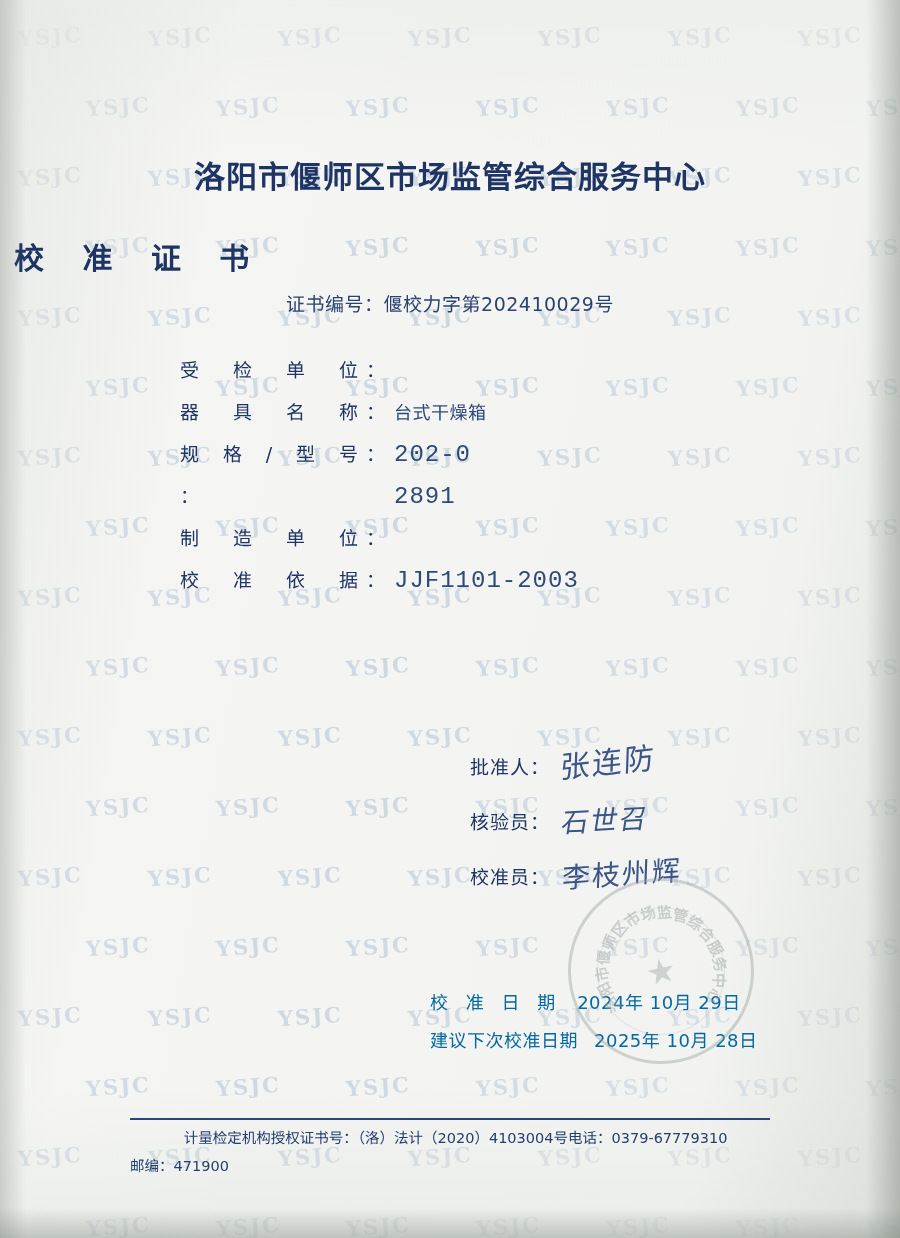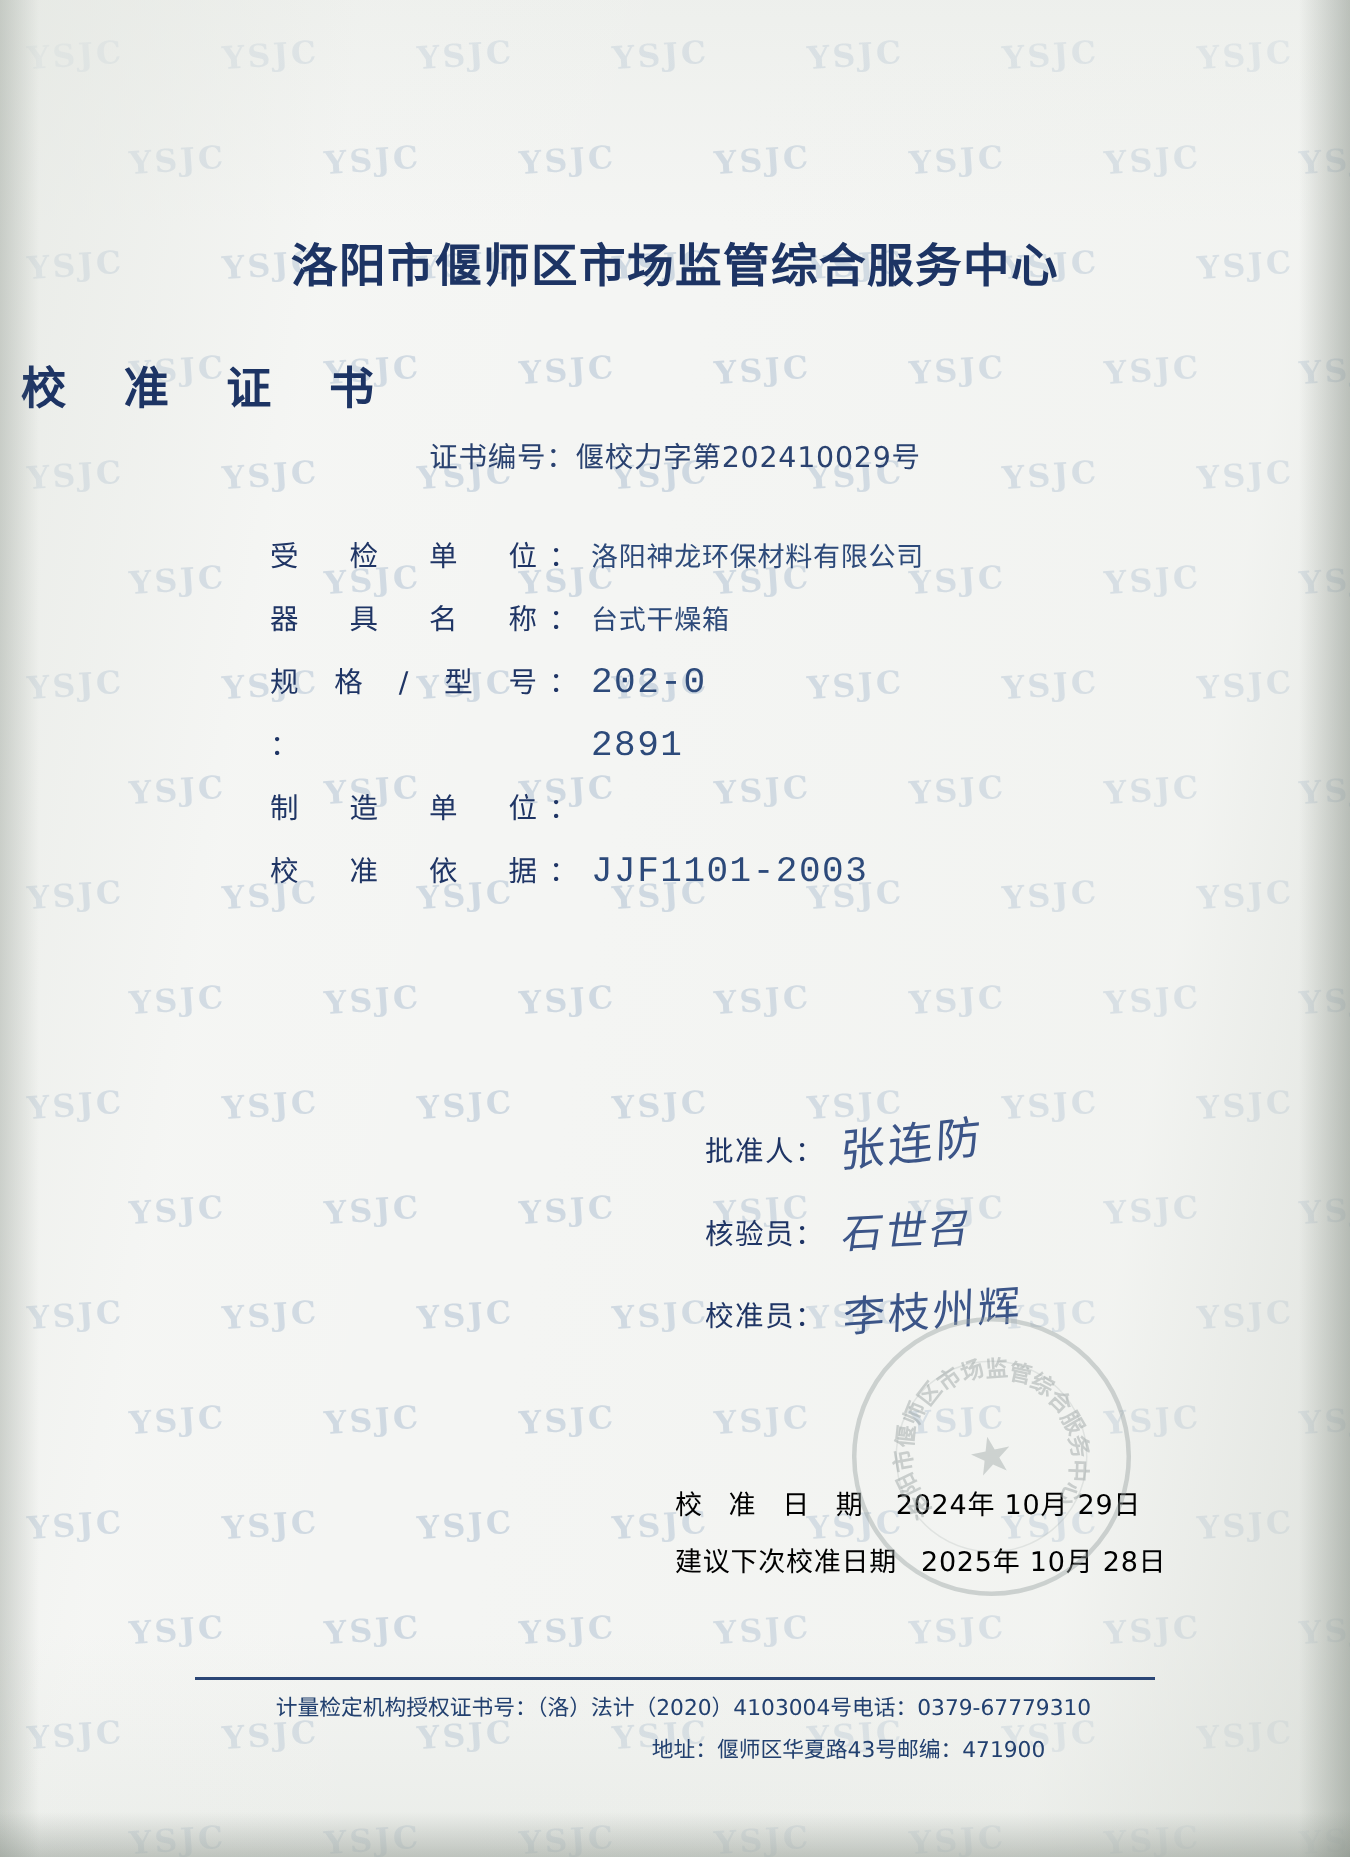--- a/index.html
+++ b/index.html
@@ -201,22 +201,21 @@
     position: absolute;
     top: 988px;
     left: 430px;
     width: 440px;
   }
   .date-row {
     display: flex;
     align-items: baseline;
     height: 38px;
     font-size: 18px;
-    color: #000000;
-    margin-left: 20px;
+    color: #0369a1;
   }
   .date-label {
     letter-spacing: 6px;
   }
   .date-label.nospace { letter-spacing: 0.5px; }
   .date-value {
     padding-left: 16px;
     font-size: 18px;
     letter-spacing: 0.5px;
   }
@@ -407,21 +406,20 @@
     <div class="org-title">洛阳市偃师区市场监管综合服务中心</div>
     <div class="doc-title">校 准 证 书</div>
     <div class="cert-no">证书编号：偃校力字第202410029号</div>
 
     <div class="fields">
         <div class="field-row">
           <div class="field-label">
             <span class="lbl-text">受检单位</span>
             <span class="colon">：</span>
           </div>
-          <div class="field-value">洛阳神龙环保材料有限公司</div>
         </div>
         <div class="field-row">
           <div class="field-label">
             <span class="lbl-text">器具名称</span>
             <span class="colon">：</span>
           </div>
           <div class="field-value">台式干燥箱</div>
         </div>
         <div class="field-row">
           <div class="field-label">
@@ -490,21 +488,20 @@
         </div>
       </div>
 
     <div class="footer-rule"></div>
     <div class="footer">
       <div class="footer-line">
         <span class="footer-left">计量检定机构授权证书号：（洛）法计（2020）4103004号</span>
         <span class="footer-right">电话：0379-67779310</span>
       </div>
       <div class="footer-line">
-        <span class="footer-left indent">地址：偃师区华夏路43号</span>
         <span class="footer-right">邮编：471900</span>
       </div>
     </div>
 
   </div>
 
   <div class="edge-shadow-left"></div>
   <div class="edge-shadow-right"></div>
   <div class="edge-shadow-bottom"></div>
 

